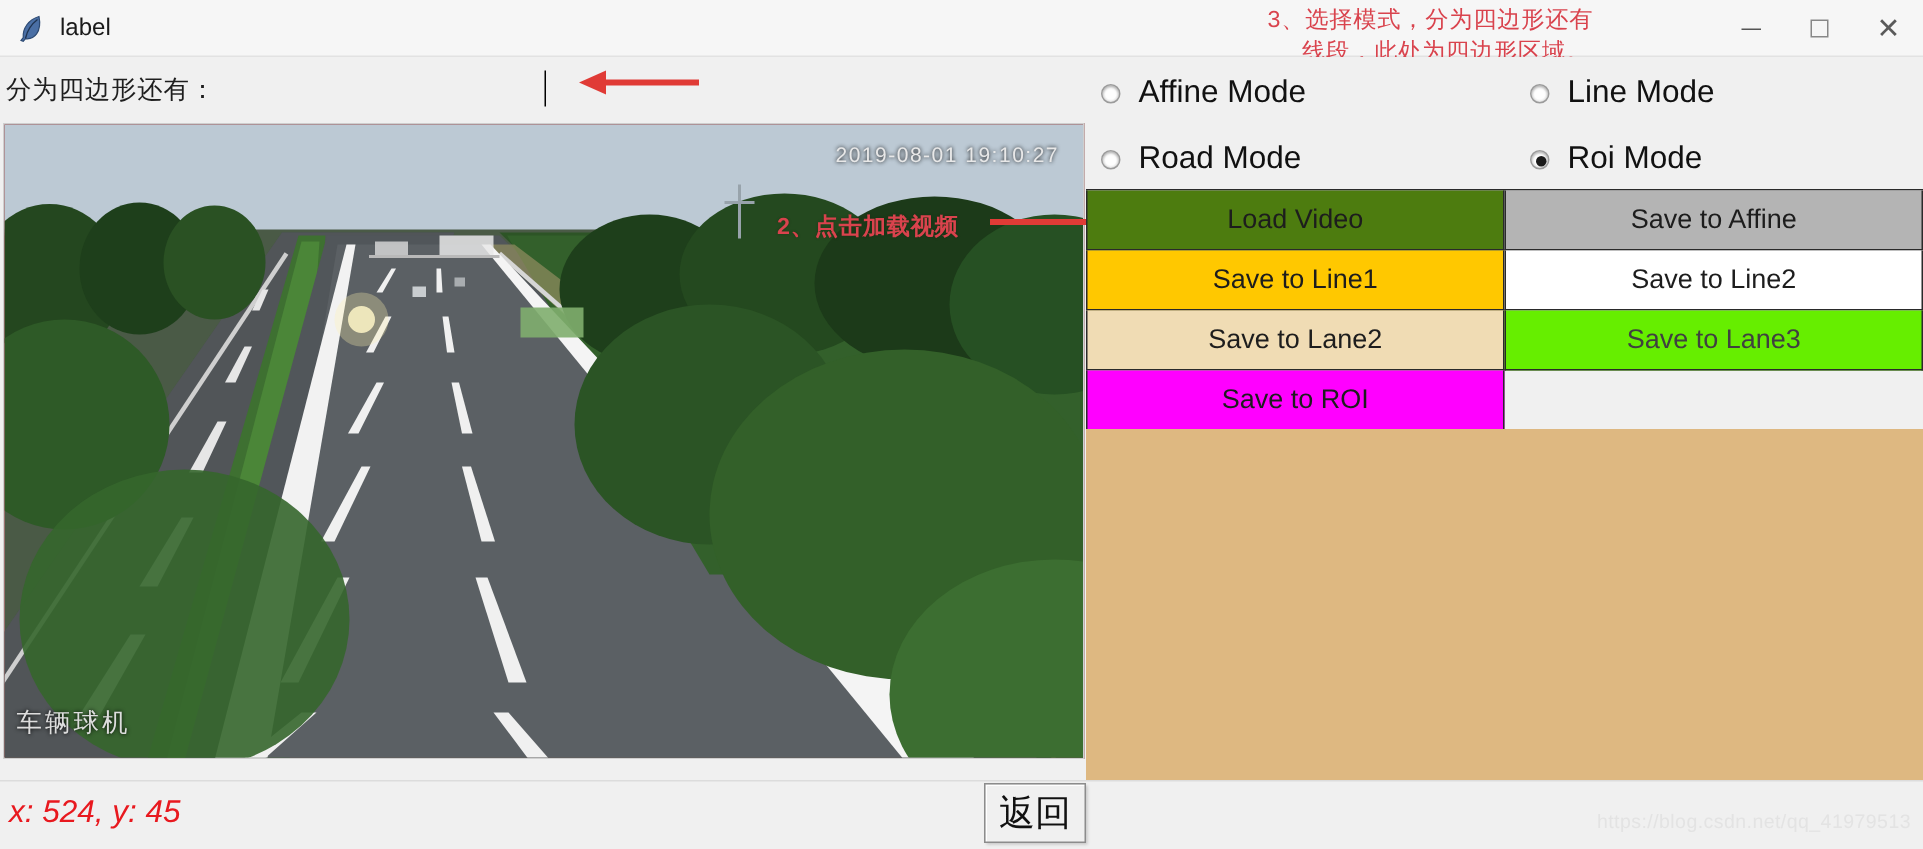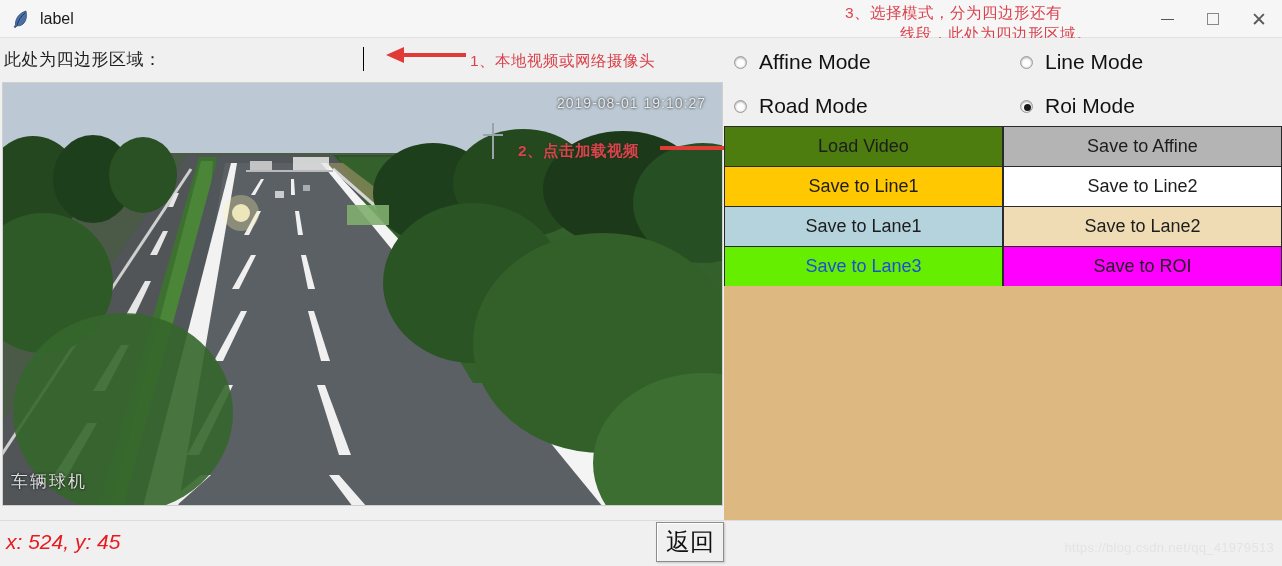--- a/index.html
+++ b/index.html
@@ -152,32 +152,31 @@
       <div class="winbtn">
           <span class="max-glyph"></span>
         </div>
       <div class="winbtn close">
           <span class="close-glyph">✕</span>
         </div>
     </div>
   </div>
 
   <div class="urlrow">
-    <span class="urllabel">此处为四边形区域：</span>
+    <span class="urllabel">分为四边形还有：</span>
   </div>
   <div class="caret"></div>
 
   <svg class="arrow arrow1" width="82" height="20">
     <line x1="80" y1="10" x2="16" y2="10" stroke="#e03b36" stroke-width="4"></line>
     <polygon points="0,10 18,2 18,18" fill="#e03b36"></polygon>
   </svg>
-  <div class="anno anno1" style="color: rgb(217, 67, 77);">1、本地视频或网络摄像头</div>
 
   <div class="anno anno3a" style="color: rgb(217, 67, 77);">3、选择模式，分为四边形还有</div>
-  <div class="anno anno3b" style="color: rgb(217, 67, 77); margin-left: 32px;">线段，此处为四边形区域。</div>
+  <div class="anno anno3b" style="color: rgb(217, 67, 77);">线段，此处为四边形区域。</div>
   <svg class="arrow arrow3" width="80" height="64">
     <line x1="2" y1="2" x2="58" y2="48" stroke="#e8453c" stroke-width="5"></line>
     <polygon points="72,62 48,50 58,38" fill="#e8453c"></polygon>
   </svg>
 
   <div class="video">
     <div class="sky"></div>
     <svg width="721" height="424" viewBox="0 0 721 424" style="position:absolute;left:0;top:0">
 
       <rect x="0" y="0" width="721" height="74" fill="#bcc9d4"></rect>
@@ -283,23 +282,22 @@
       <span class="rdot sel"></span>
       <span class="rlabel">Roi Mode</span>
     </div>
   </div>
 
   <div class="btngrid">
     <div class="gbtn" style="background: #4d7c0f; color: rgb(29, 29, 29);">Load Video</div>
     <div class="gbtn" style="background: rgb(180, 180, 180); color: rgb(29, 29, 29);">Save to Affine</div>
     <div class="gbtn" style="background: rgb(255, 200, 0); color: rgb(29, 29, 29);">Save to Line1</div>
     <div class="gbtn" style="background: rgb(255, 255, 255); color: rgb(29, 29, 29);">Save to Line2</div>
-    <div class="gbtn" style="background: rgb(180, 211, 220); color: rgb(29, 29, 29);">Save to Lane1</div>
     <div class="gbtn" style="background: rgb(240, 220, 180); color: rgb(29, 29, 29);">Save to Lane2</div>
-    <div class="gbtn" style="background: rgb(102, 238, 0); color: #1d4ed8;">Save to Lane3</div>
+    <div class="gbtn" style="background: rgb(102, 238, 0); color: #404040;">Save to Lane3</div>
     <div class="gbtn" style="background: rgb(255, 0, 255); color: rgb(29, 29, 29);">Save to ROI</div>
   </div>
 
   <div class="tanpanel" style="background: rgb(222, 184, 129);"></div>
 
   <div class="bottom"></div>
   <div class="coords" style="color: rgb(232, 25, 31); font-style: italic;">x: 524, y: 45</div>
   <div class="backbtn">返回</div>
   <div class="watermark">https://blog.csdn.net/qq_41979513</div>
 

